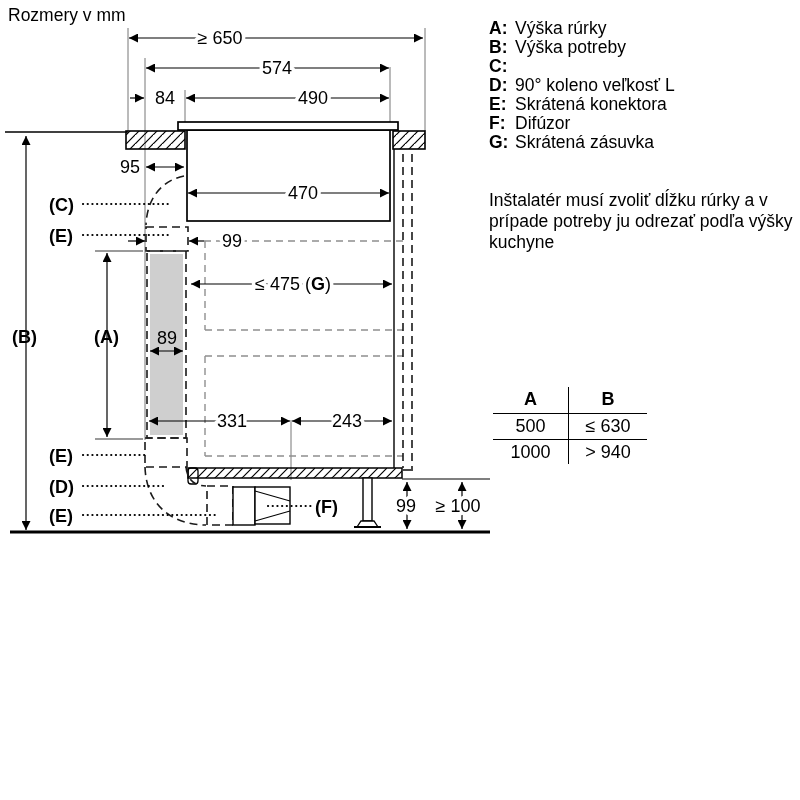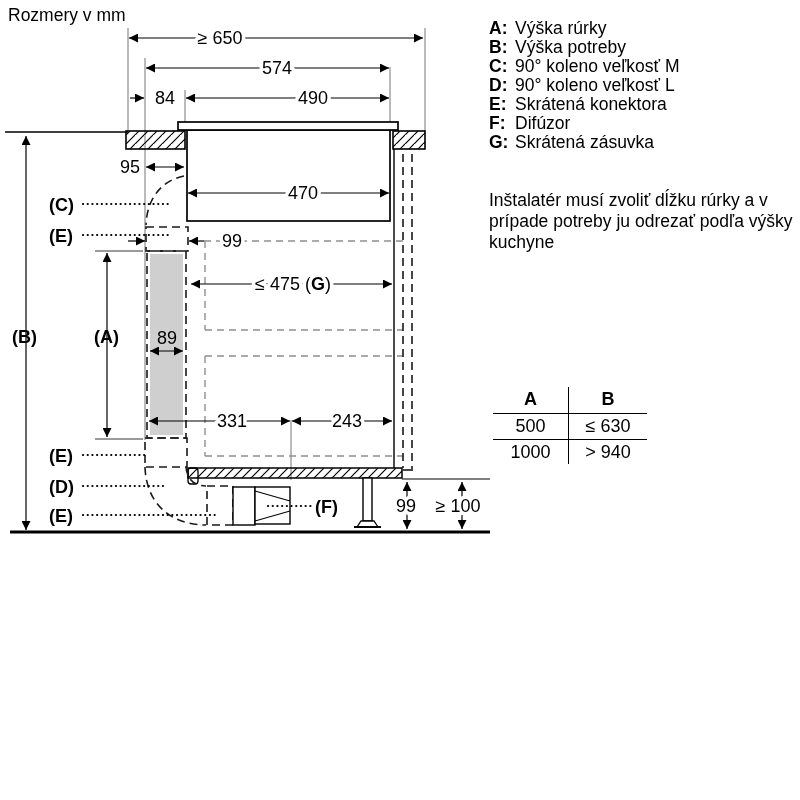--- a/index.html
+++ b/index.html
@@ -180,21 +180,20 @@
     <div class="legrow">
         <span class="legkey">A:</span>
         <span>Výška rúrky</span>
       </div>
     <div class="legrow">
         <span class="legkey">B:</span>
         <span>Výška potreby</span>
       </div>
     <div class="legrow">
         <span class="legkey">C:</span>
-        <span>90° koleno veľkosť M</span>
       </div>
     <div class="legrow">
         <span class="legkey">D:</span>
         <span>90° koleno veľkosť L</span>
       </div>
     <div class="legrow">
         <span class="legkey">E:</span>
         <span>Skrátená konektora</span>
       </div>
     <div class="legrow">

